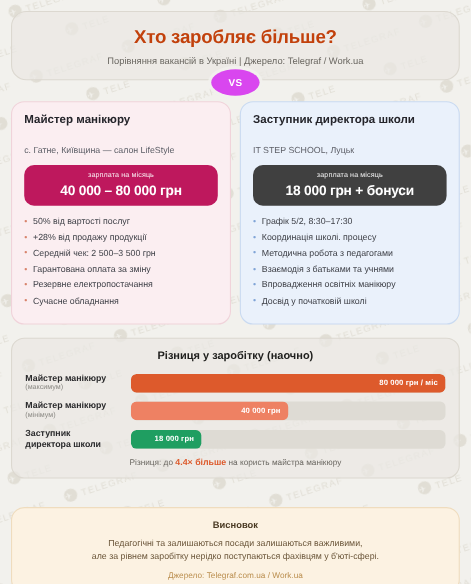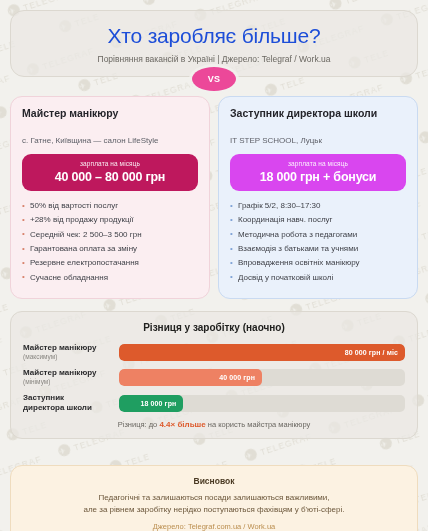--- a/index.html
+++ b/index.html
@@ -36,23 +36,23 @@
 
   
   .header-card {
     background: rgba(234,232,227,0.72);
     border: 1px solid #dcd8d0;
     border-radius: 14px;
     padding: 13px 14px 12px 14px;
     text-align: center;
   }
   .header-title {
-    font-size: 21px;
-    font-weight: normal;
-    color: #1d4ed8;
+    font-size: 17px;
+    font-weight: bold;
+    color: #c2410c;
     letter-spacing: -0.2px;
   }
   .header-sub {
     margin-top: 6px;
     font-size: 8.5px;
     color: #6a6761;
   }
 
   
   .vs-wrap {
@@ -60,21 +60,21 @@
     justify-content: center;
     margin-top: -10px;
     margin-bottom: -10px;
     position: relative;
     z-index: 4;
   }
   .vs-badge {
     width: 44px;
     height: 24px;
     border-radius: 50%;
-    background: #ec4899;
+    background: #d946ef;
     color: #fff;
     font-size: 9px;
     font-weight: bold;
     display: flex;
     align-items: center;
     justify-content: center;
     letter-spacing: 0.3px;
     box-shadow: 0 0 0 3px rgba(242,241,237,0.85);
   }
 
@@ -112,21 +112,21 @@
   }
 
   .salary-badge {
     margin-top: 9px;
     border-radius: 9px;
     padding: 6px 6px 7px 6px;
     text-align: center;
     color: #fff;
   }
   .salary-badge.orange { background: #be185d; }
-  .salary-badge.green  { background: #d946ef; }
+  .salary-badge.green  { background: #404040; }
   .salary-label {
     font-size: 6.5px;
     letter-spacing: 0.1px;
     opacity: 0.92;
   }
   .salary-value {
     margin-top: 3px;
     font-size: 12.5px;
     font-weight: bold;
     letter-spacing: -0.2px;
@@ -307,21 +307,21 @@
       <div class="card-title">Заступник директора школи</div>
       <div class="card-sub">IT STEP SCHOOL, Луцьк</div>
 
       <div class="salary-badge green">
         <div class="salary-label">зарплата на місяць</div>
         <div class="salary-value">18 000 грн + бонуси</div>
       </div>
 
       <ul class="bullets">
         <li>Графік 5/2, 8:30–17:30</li>
-        <li>Координація навч. послуг</li>
+        <li>Координація школі. процесу</li>
         <li>Методична робота з педагогами</li>
         <li>Взаємодія з батьками та учнями</li>
         <li>Впровадження освітніх манікюру</li>
         <li>Досвід у початковій школі</li>
       </ul>
     </div>
   </div>
 
   <div class="chart-panel">
     <div class="chart-title">Різниця у заробітку (наочно)</div>

